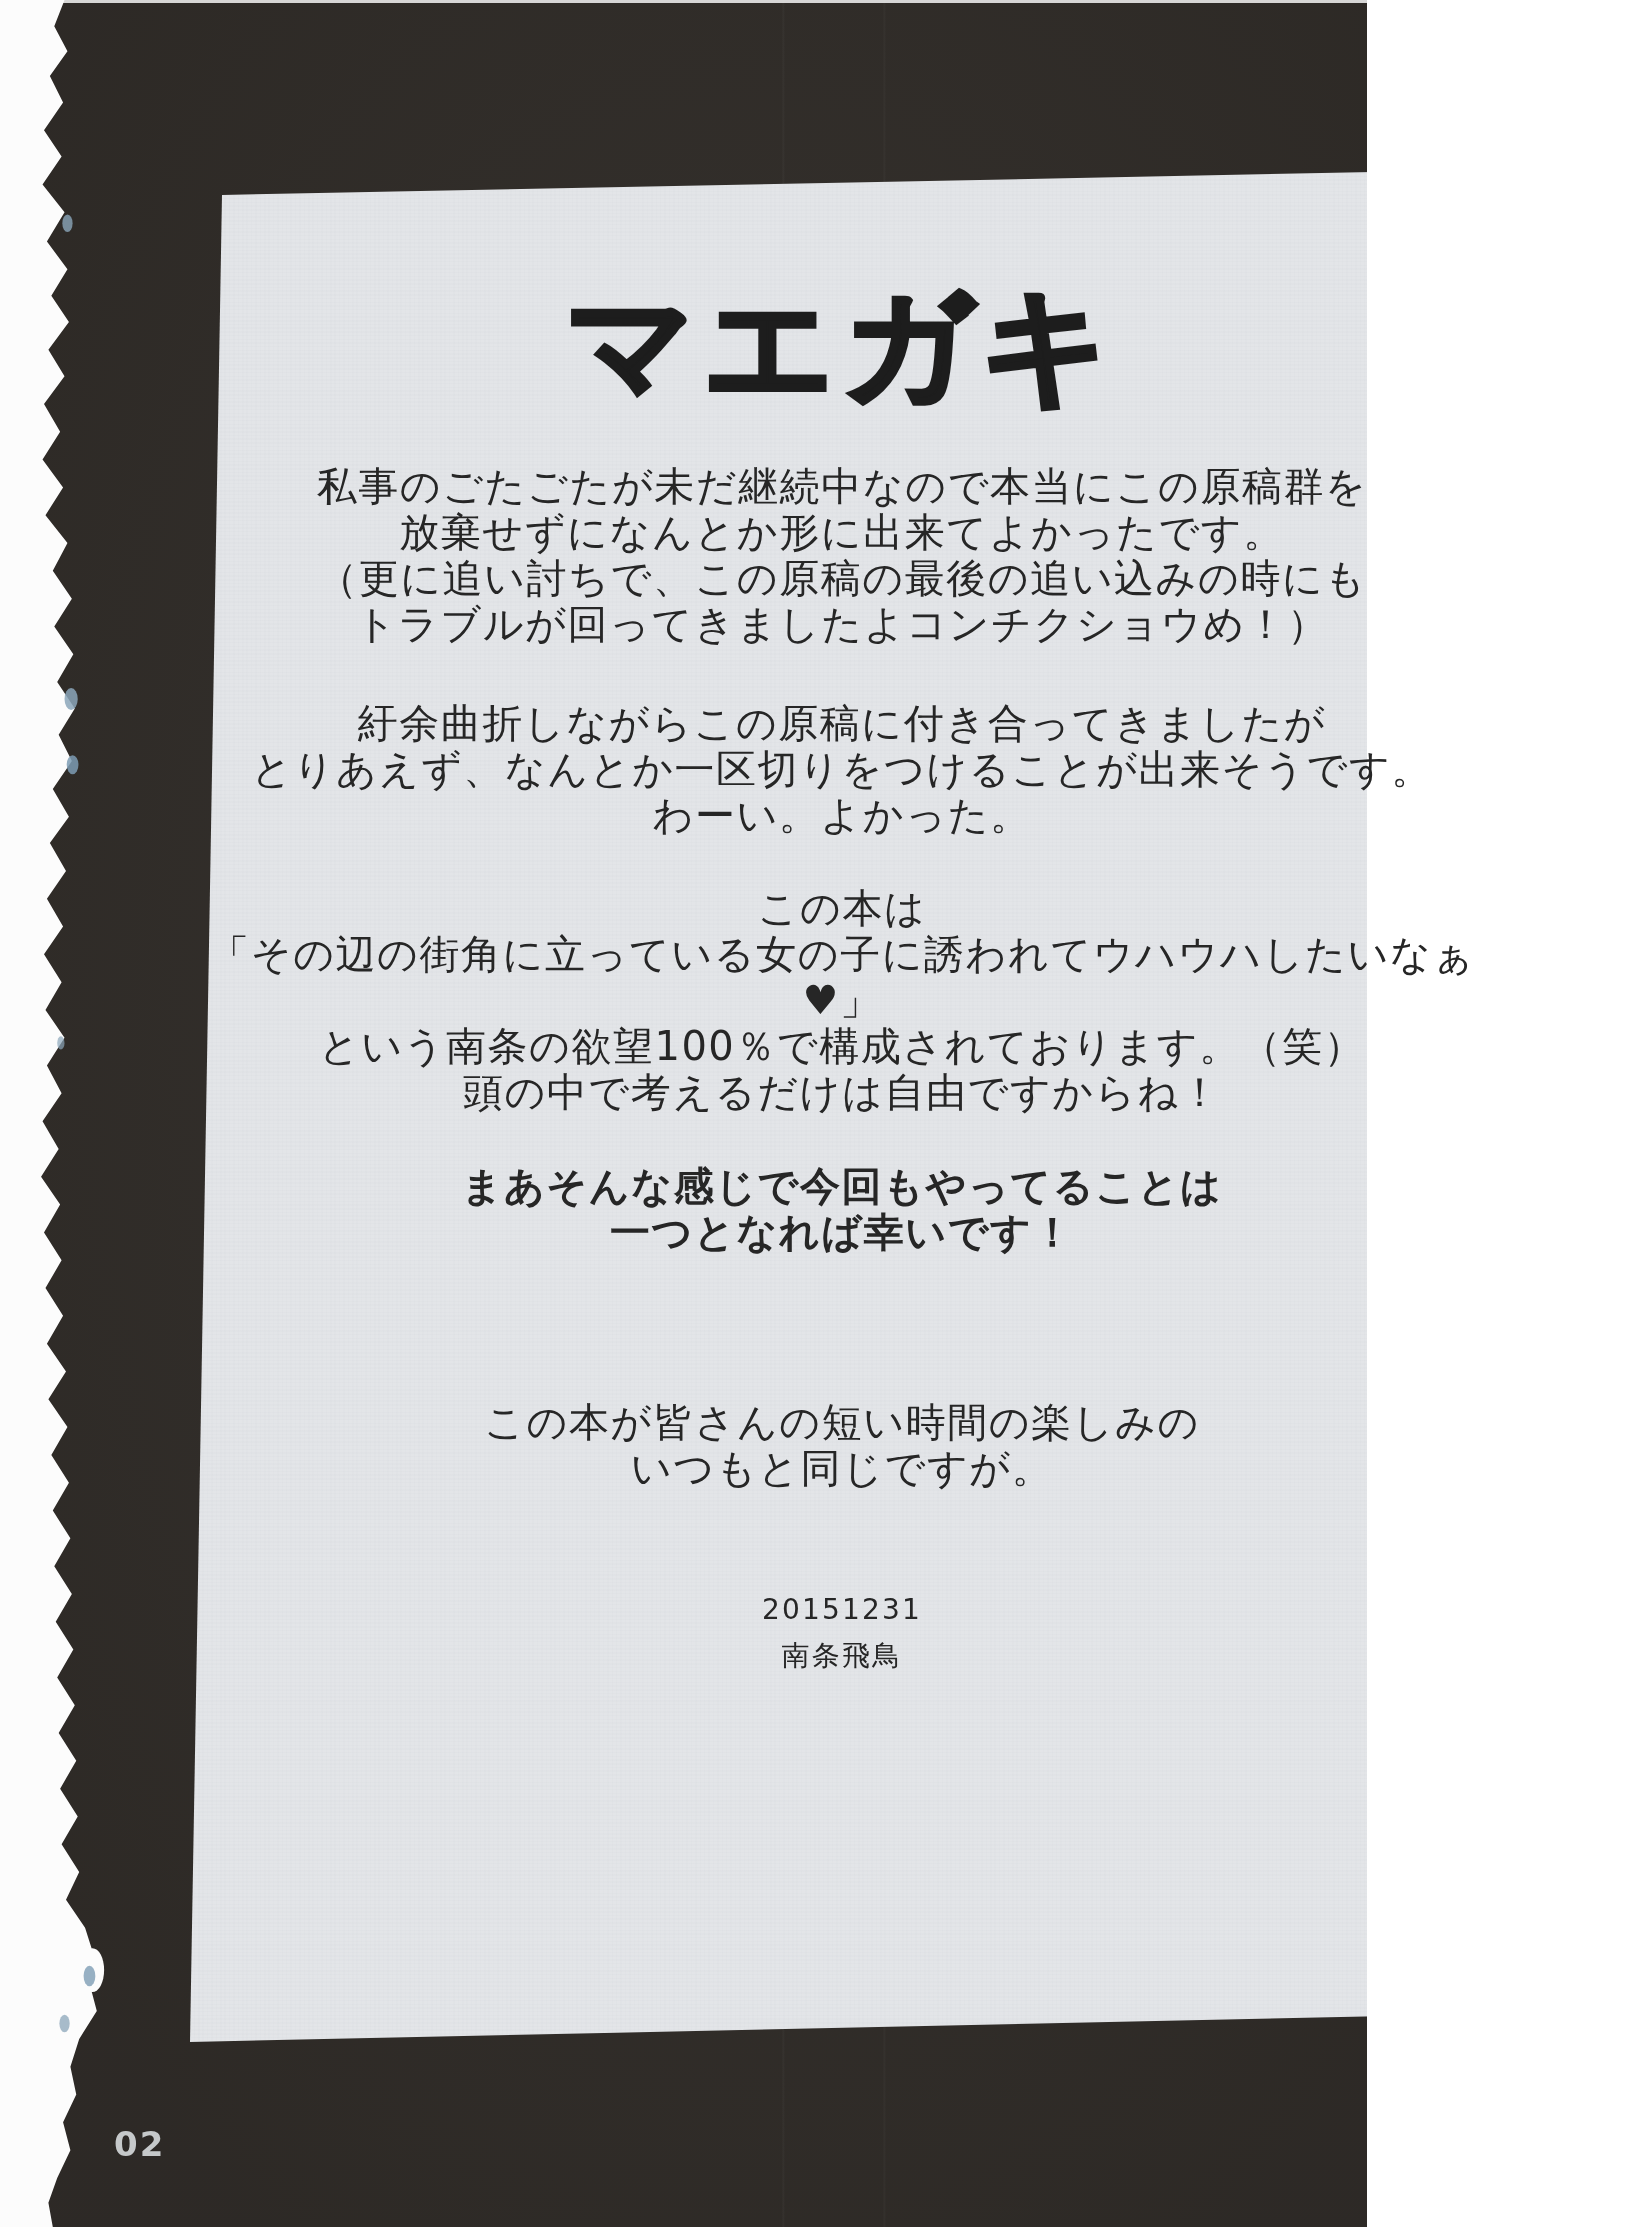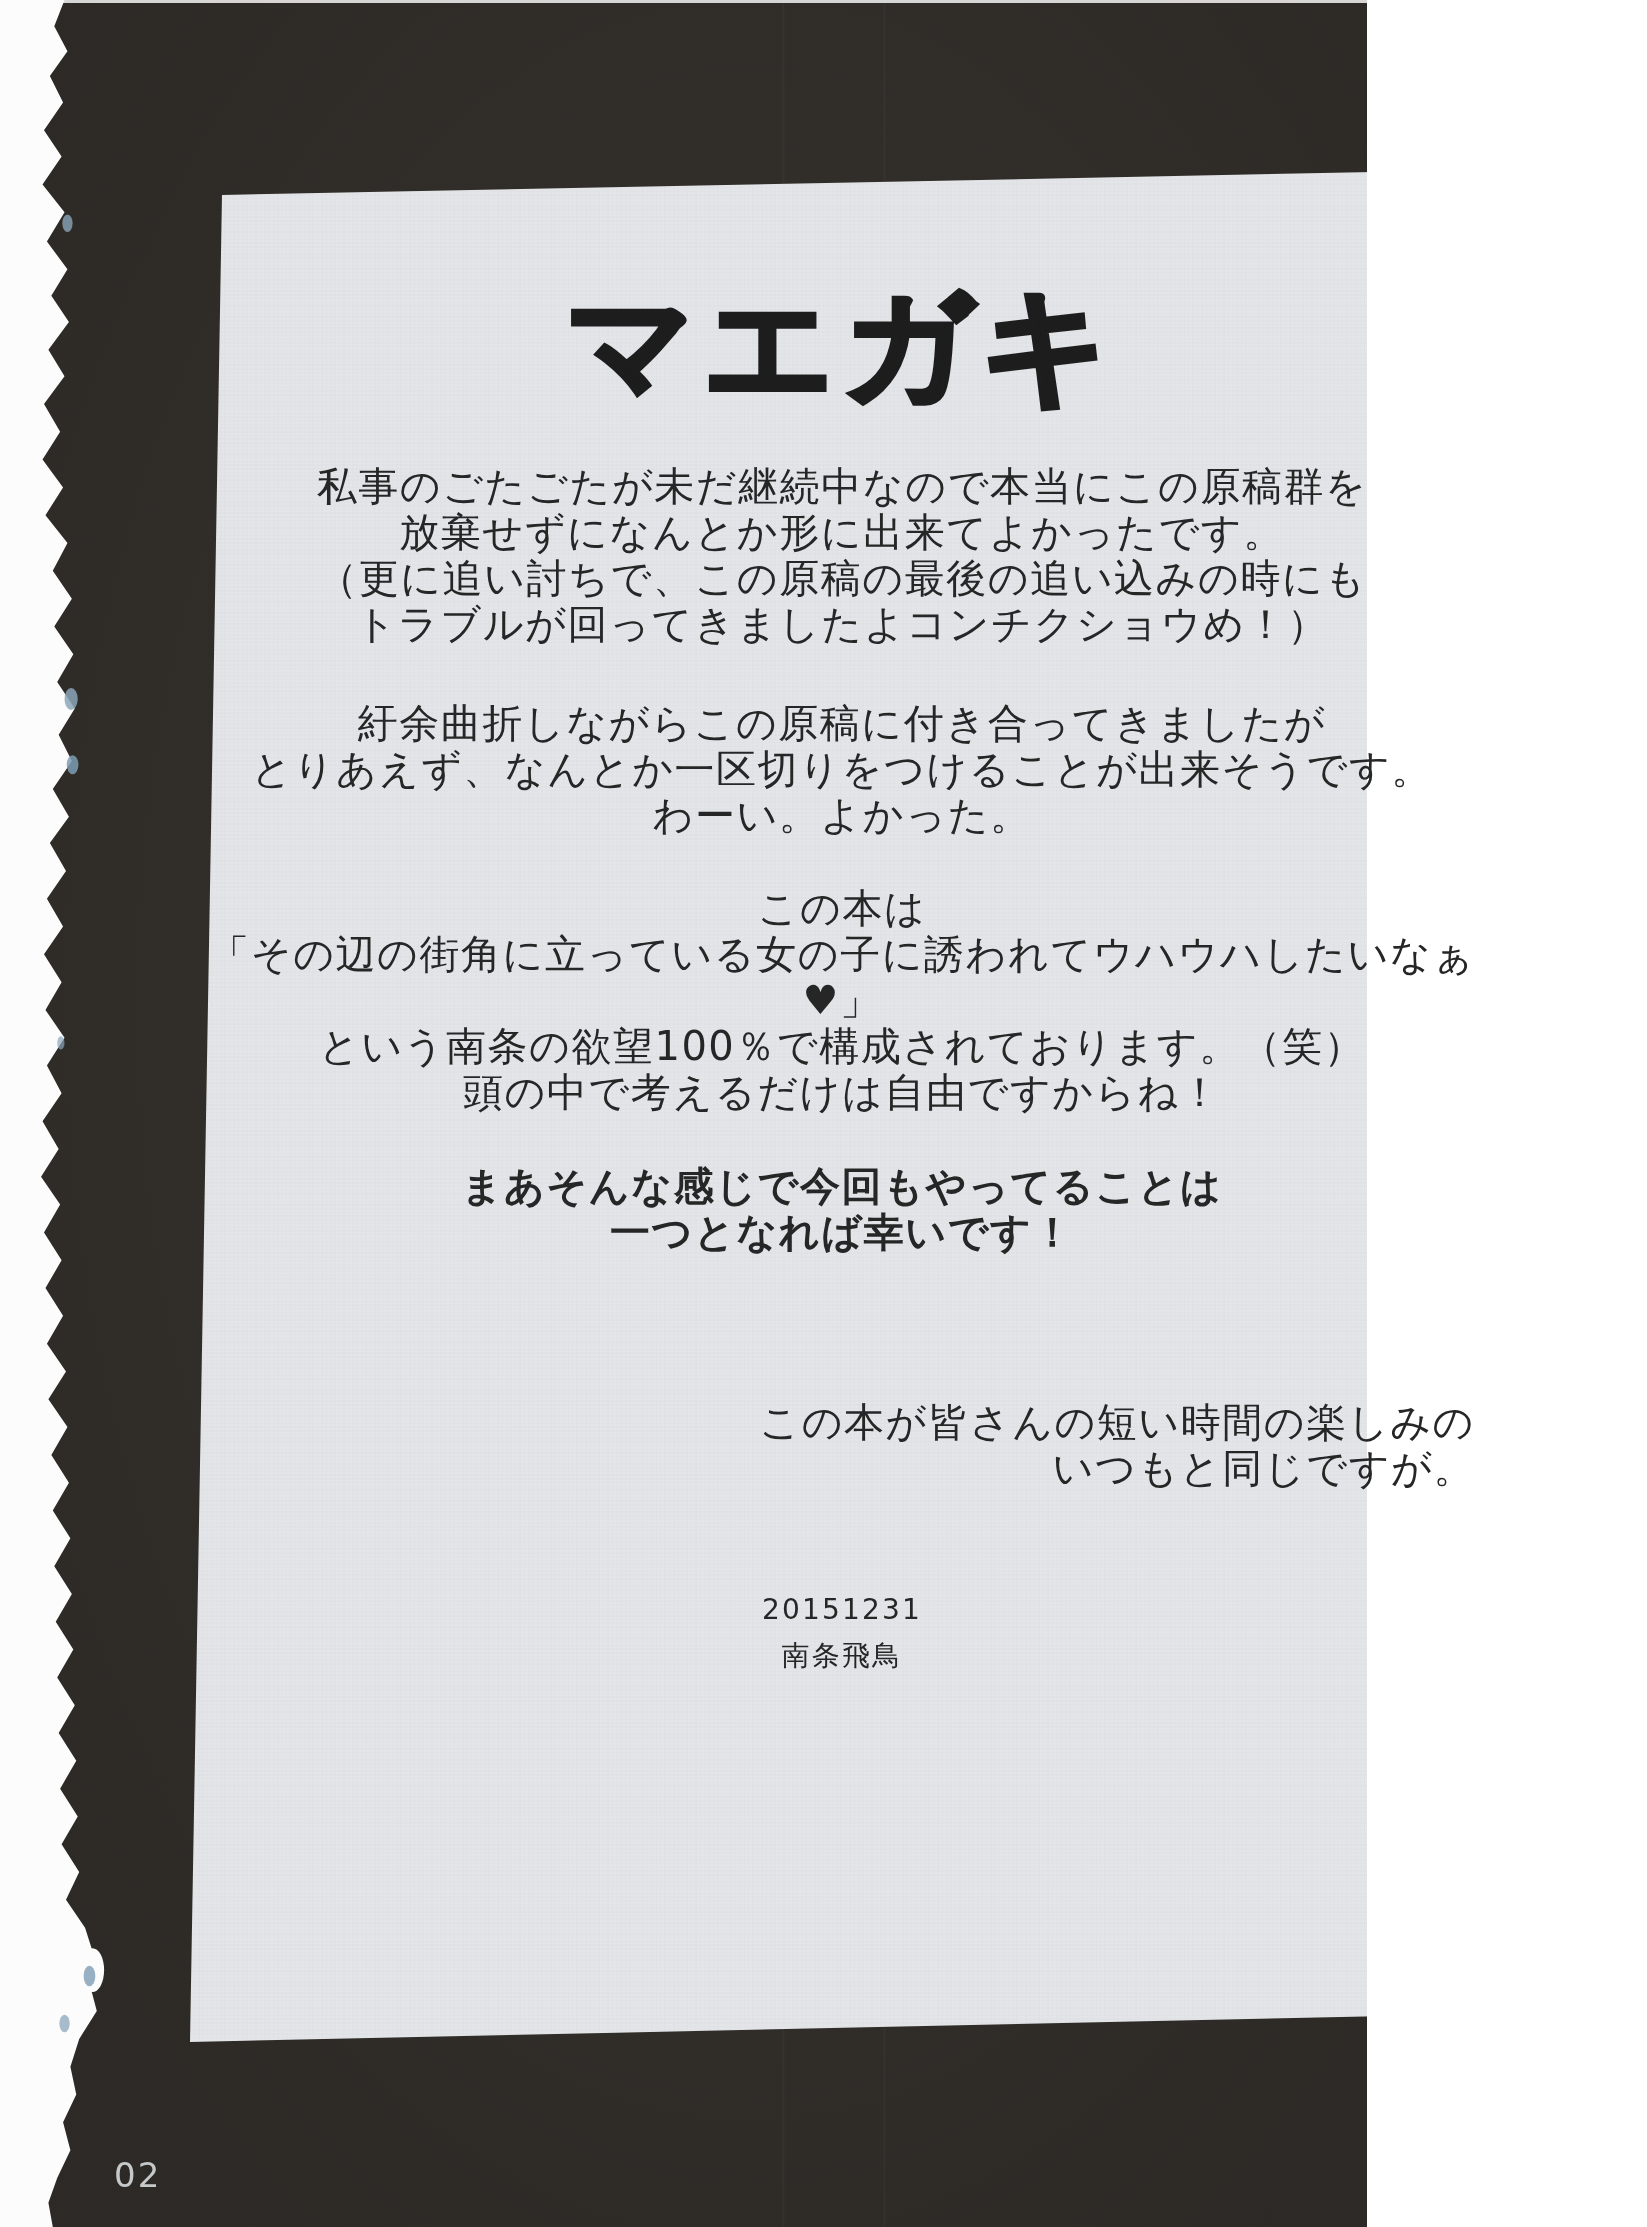--- a/index.html
+++ b/index.html
@@ -58,30 +58,29 @@
     letter-spacing: 7.3px;
     color: #1d1d1d;
     -webkit-text-stroke: 4.4px #1d1d1d;
   }
   .para { font-size: 40px; line-height: 46px; letter-spacing: 1.5px; }
   .p1 { margin-top: 66px; }
   .p2 { margin-top: 50px; }
   .p3 { margin-top: 53px; }
   .p4 { margin-top: 47px; }
   .p5 { margin-top: 48px; font-weight: bold; }
-  .p6 { margin-top: 144px; text-align: right; }
+  .p6 { margin-top: 144px; }
   .sig-block { margin-top: 96px; font-size: 28px; line-height: 46px; letter-spacing: 2.2px; }
   .page-number {
     position: absolute;
     left: 114px; top: 2124px;
     font-size: 34px;
-    font-weight: 400;
+    font-weight: 700;
     letter-spacing: 2.2px;
     color: #c6c9ca;
-    margin-top: 31px;
   }
   .torn-edge {
     position: absolute; left: 0; top: 0;
     width: 132px; height: 2227px;
   }
 </style>
 </head>
 <body>
 
 <div class="scan-root">

